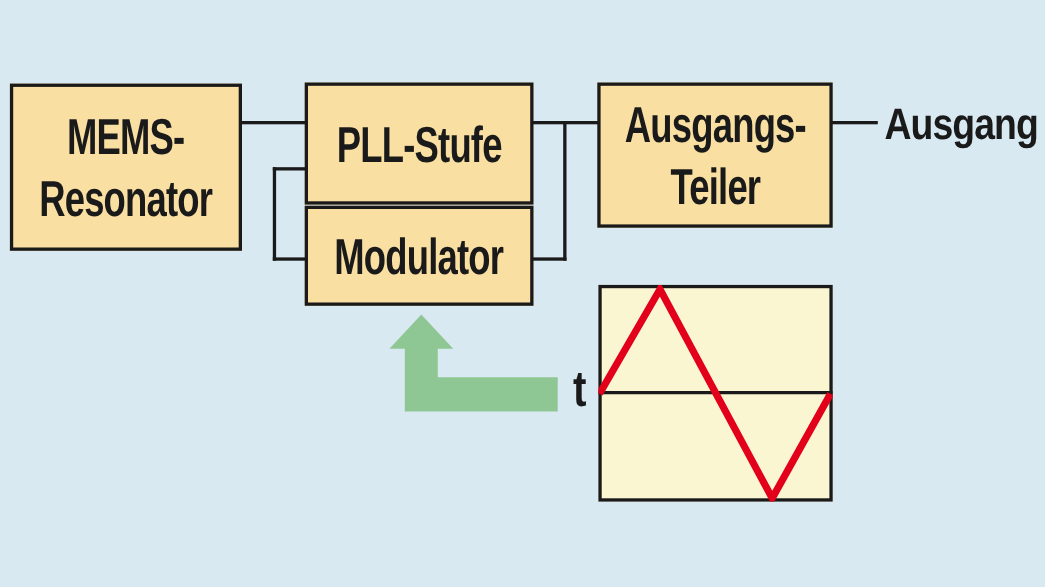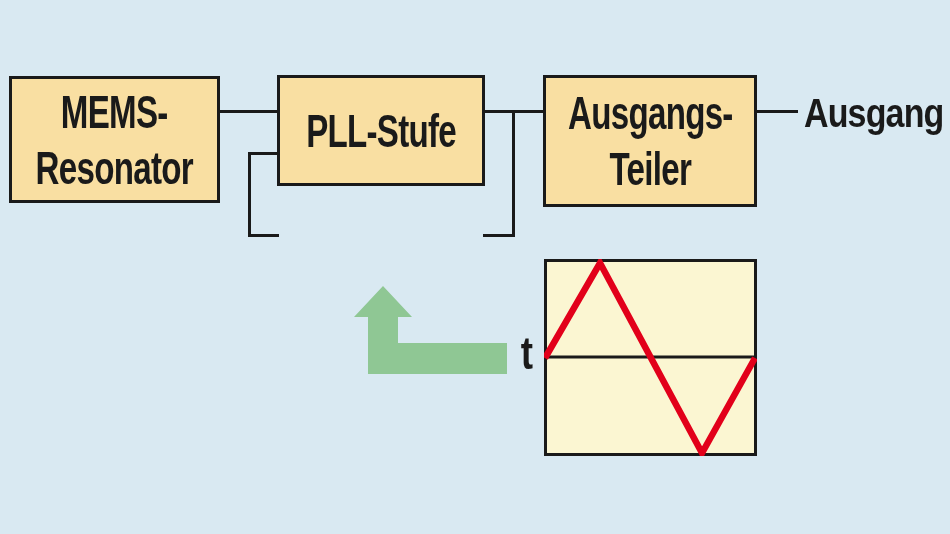--- a/index.html
+++ b/index.html
@@ -57,33 +57,38 @@
     transform:scaleX(0.85);
     transform-origin:0 50%;
     white-space:nowrap;
   }
 </style>
 </head>
 <body>
 
 <div class="canvas">
 
-  <div class="block" style="left:9px;top:76px;width:211px;height:127px;">
+  <div class="block" style="left:9px;top:76px;width:211px;height:152px;">
     <div class="block-label">
       <span>MEMS-</span>
       <span>Resonator</span>
     </div>
   </div>
 
   <div class="block" style="left:277px;top:75px;width:208px;height:111px;">
     <div class="block-label">
       <span>PLL-Stufe</span>
     </div>
   </div>
 
+  <div class="block" style="left:277px;top:187px;width:208px;height:91px;">
+    <div class="block-label">
+      <span>Modulator</span>
+    </div>
+  </div>
 
   <div class="block" style="left:543px;top:75px;width:214px;height:132px;">
     <div class="block-label">
       <span>Ausgangs-</span>
       <span>Teiler</span>
     </div>
   </div>
 
   <div class="wire h" style="left:218px;top:110px;width:61px;"></div>
   <div class="wire h" style="left:483px;top:110px;width:62px;"></div>

